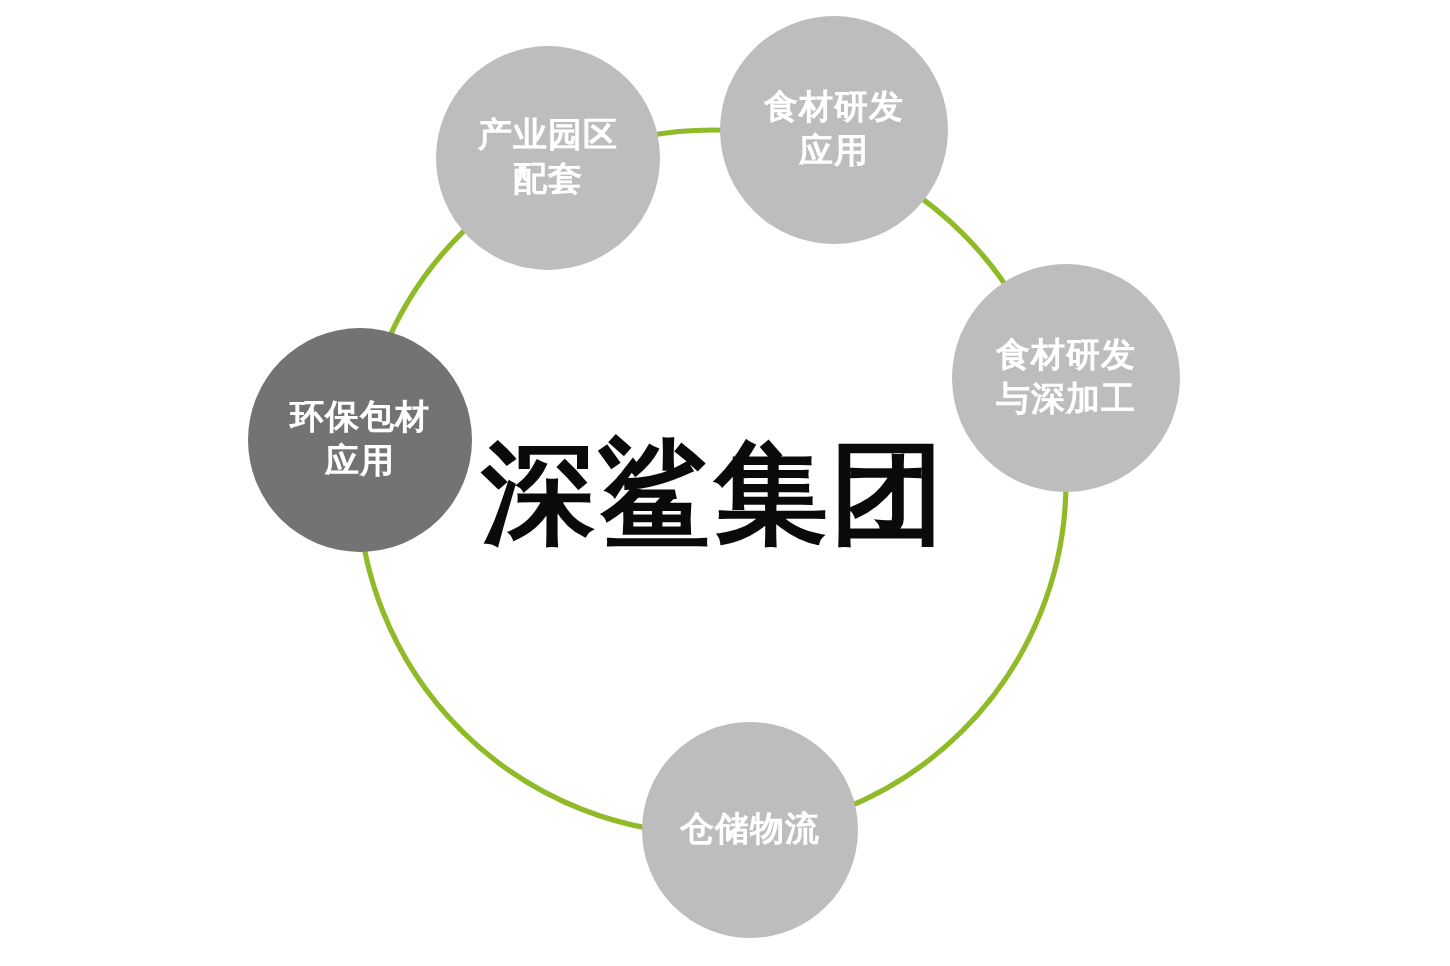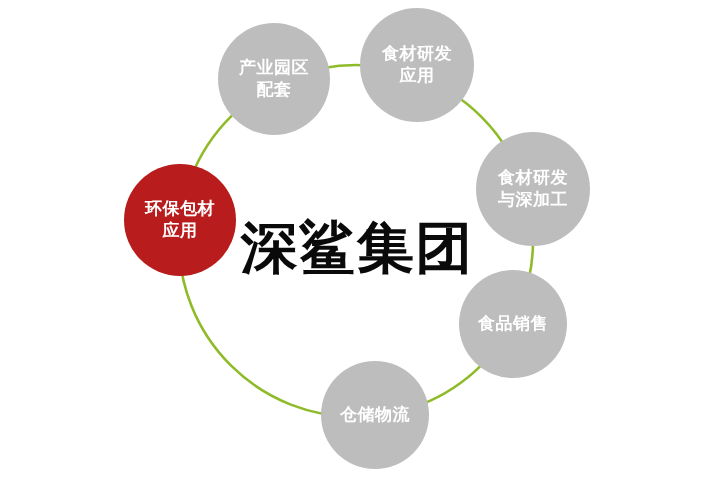--- a/index.html
+++ b/index.html
@@ -79,30 +79,27 @@
   <div class="node" style="left: 360px; top: 8px; width: 114px; height: 114px; background: rgb(189, 189, 189);">
     <span class="node-label" style="color: rgb(255, 255, 255);">食材研发
 应用</span>
   </div>
 
   <div class="node" style="left: 476px; top: 132px; width: 114px; height: 114px; background: rgb(189, 189, 189);">
     <span class="node-label" style="color: rgb(255, 255, 255);">食材研发
 与深加工</span>
   </div>
 
-  <div class="node" style="left: 459px; top: 270px; width: 108px; height: 108px; background: rgb(189, 189, 189);">
-    <span class="node-label" style="color: rgb(255, 255, 255);">食品销售</span>
-  </div>
 
   <div class="node" style="left: 321px; top: 361px; width: 108px; height: 108px; background: rgb(189, 189, 189);">
     <span class="node-label" style="color: rgb(255, 255, 255);">仓储物流</span>
   </div>
 
 
-  <div class="node" style="left: 124px; top: 164px; width: 112px; height: 112px; background: #b91c1c;">
+  <div class="node" style="left: 124px; top: 164px; width: 112px; height: 112px; background: #737373;">
     <span class="node-label" style="color: rgb(255, 255, 255);">环保包材
 应用</span>
   </div>
 
   <div class="node" style="left: 218px; top: 23px; width: 112px; height: 112px; background: rgb(189, 189, 189);">
     <span class="node-label" style="color: rgb(255, 255, 255);">产业园区
 配套</span>
   </div>
 
   <div id="center-logo">

